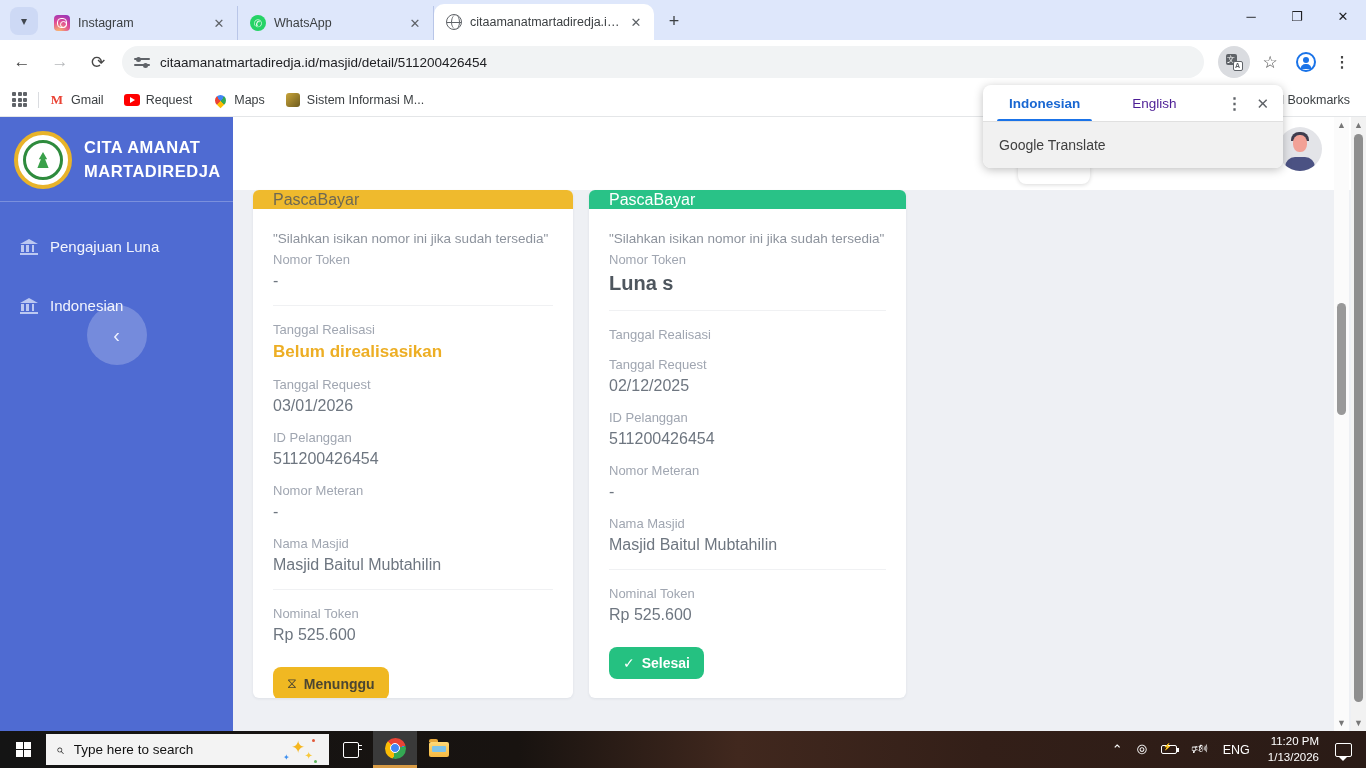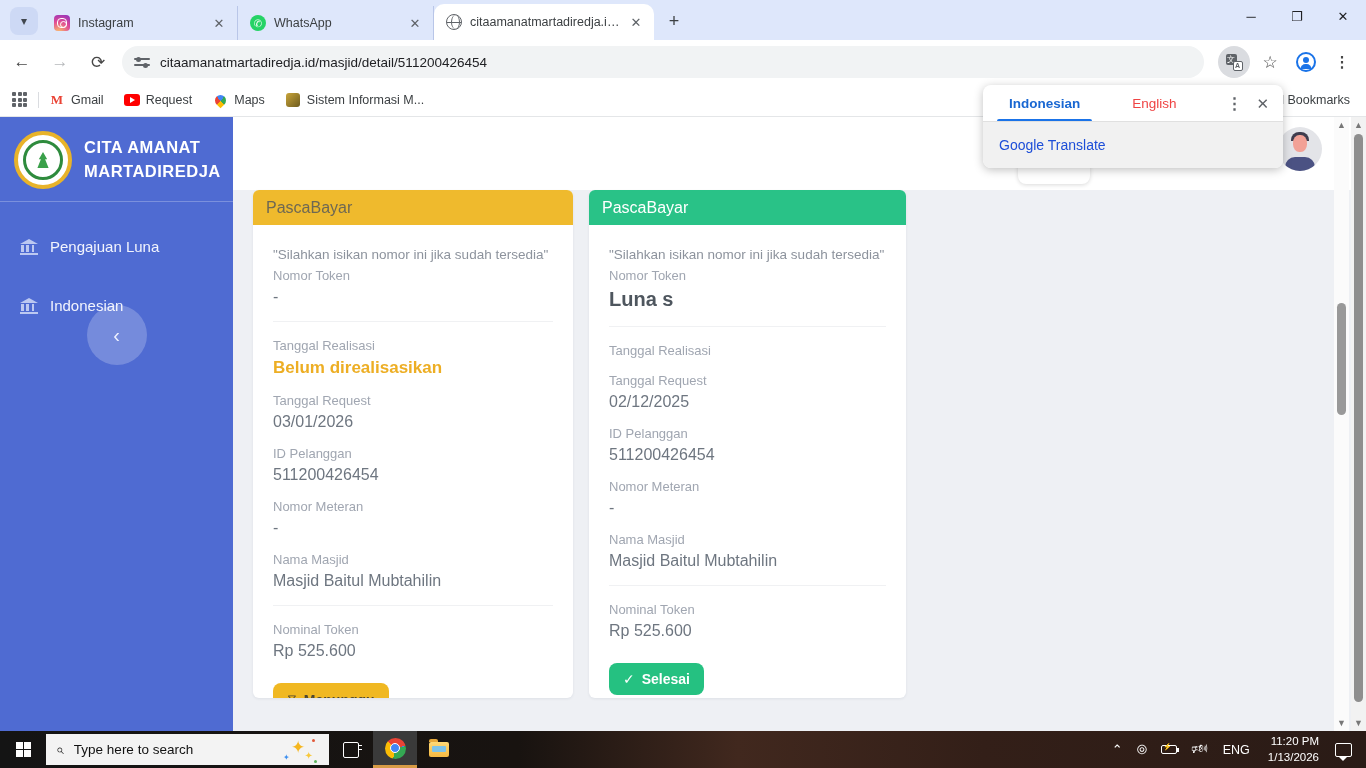--- a/index.html
+++ b/index.html
@@ -84,21 +84,21 @@
   .bank-icon { width:18px; height:16px; margin-right:12px; position:relative; opacity:.85; }
   .bank-icon .roof { position:absolute; top:0; left:0; right:0; height:0; border-left:9px solid transparent; border-right:9px solid transparent; border-bottom:5px solid #cfd9f7; }
   .bank-icon .cols { position:absolute; top:6px; left:1px; right:1px; height:7px; background:repeating-linear-gradient(90deg,#cfd9f7 0 2.5px,transparent 2.5px 5.3px); }
   .bank-icon .base { position:absolute; bottom:0; left:0; right:0; height:2px; background:#cfd9f7; }
   .collapse-btn { position:absolute; left:50%; transform:translateX(-50%); top:188px; width:60px; height:60px; border-radius:50%; background:rgba(255,255,255,.22); display:flex; align-items:center; justify-content:center; color:#eef2ff; font-size:20px; cursor:pointer; }
 
   
   .card { position:absolute; top:73px; background:#fff; border-radius:6px; box-shadow:0 1px 3px rgba(40,50,80,.08); overflow:hidden; }
   .card.c0 { left:253px; width:320px; height:508px; }
   .card.c1 { left:589px; width:317px; height:508px; }
-  .card-header { height:35px; display:flex; align-items:center; padding:0 13px; font-size:16px; }
+  .card-header { height:19px; display:flex; align-items:center; padding:0 20px; font-size:16px; }
   .c0 .card-header { background:#efba2d; color:#6e6853; }
   .c1 .card-header { background:#29c287; color:#fff; }
   .card-body { padding:22px 20px 0 20px; }
   .quote { font-size:13.5px; color:#8d939d; margin-bottom:6px; }
   .flabel { font-size:13px; color:#a0a6b1; margin-bottom:5px; }
   .fvalue { font-size:16px; color:#6e7680; }
   .fgroup { margin-bottom:15px; }
   .big-value { font-size:20px; font-weight:bold; color:#4e565e; }
   .pending { color:#edae24; font-weight:bold; font-size:17px; }
   .divider { height:1px; background:#f0f1f3; margin:14px 0 16px; }
@@ -116,27 +116,27 @@
   .sb .thumb { position:absolute; left:3px; width:9px; background:#999; border-radius:5px; }
   .sb-inner .thumb { top:186px; height:112px; }
   .sb-outer .thumb { top:17px; height:568px; background:#8e8e8e; }
 
   
   .tr-chip { left:1018px; top:158px; width:72px; height:26px; background:#fff; border-radius:8px; box-shadow:0 1px 4px rgba(0,0,0,.15); }
   .popup { left:983px; top:85px; width:300px; background:#fff; border-radius:8px; box-shadow:0 2px 10px rgba(0,0,0,.25); z-index:50; overflow:hidden; }
   .popup-tabs { display:flex; align-items:center; height:37px;justify-content:center; }
   .ptab { font-size:13.5px; padding:0 12px; height:100%; display:flex; align-items:center; position:relative; cursor:pointer; }
   .ptab.on { color:#1967d2; font-weight:bold; }
-  .ptab.off { color:#ef4444; }
+  .ptab.off { color:#4c1d95; }
   .ptab.on::after { content:""; position:absolute; left:0; right:0; bottom:0; height:3px; background:#1a73e8; border-radius:2px 2px 0 0; }
   .popup-tabs .spacer { flex:1; }
   .pt-underline { position:absolute; left:0; right:0; top:36px; height:1px; background:#e0e0e0; }
   .pdots { color:#5f6368; font-weight:bold; padding:0 10px; cursor:pointer; }
   .pclose { color:#5f6368; font-size:15px; padding:0 14px 0 4px; cursor:pointer; }
-  .popup-foot { background:#f1f1f1; height:46px; display:flex; align-items:center; padding:0 16px; font-size:14px; color:#1d4ed8; }
+  .popup-foot { background:#f1f1f1; height:46px; display:flex; align-items:center; padding:0 16px; font-size:14px; color:#404040; }
 
   
   .taskbar { left:0; top:731px; width:1366px; height:37px; background:linear-gradient(90deg,#141414 0%,#181310 38%,#41281e 54%,#331f18 72%,#2a1b16 100%); display:flex; align-items:center; color:#fff; }
   .start { width:46px; height:37px; display:flex; align-items:center; justify-content:center; }
   .win-logo { width:15px; height:15px; display:grid; grid-template-columns:7px 7px; grid-template-rows:7px 7px; gap:1px; }
   .win-logo i { background:#fff; }
   .tb-search { width:283px; height:31px; background:#f3f3f3; display:flex; align-items:center; padding:0 10px; color:#111; font-size:13.5px; position:relative; }
   .tb-search .mag { font-size:14px; margin-right:10px; color:#222; transform:scaleX(-1); }
   .sparkles { position:absolute; right:12px; top:4px; width:34px; height:24px; }
   .spark { position:absolute; color:#f5b61e; }

